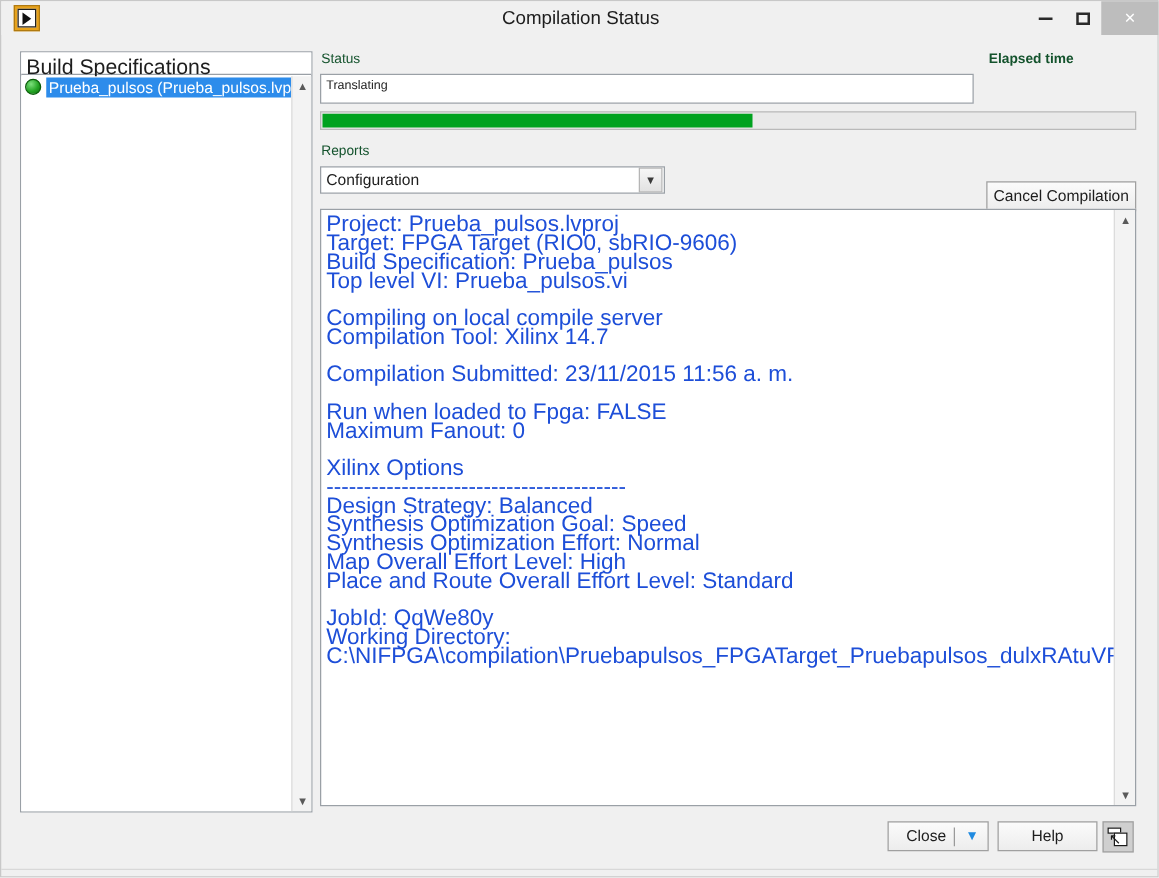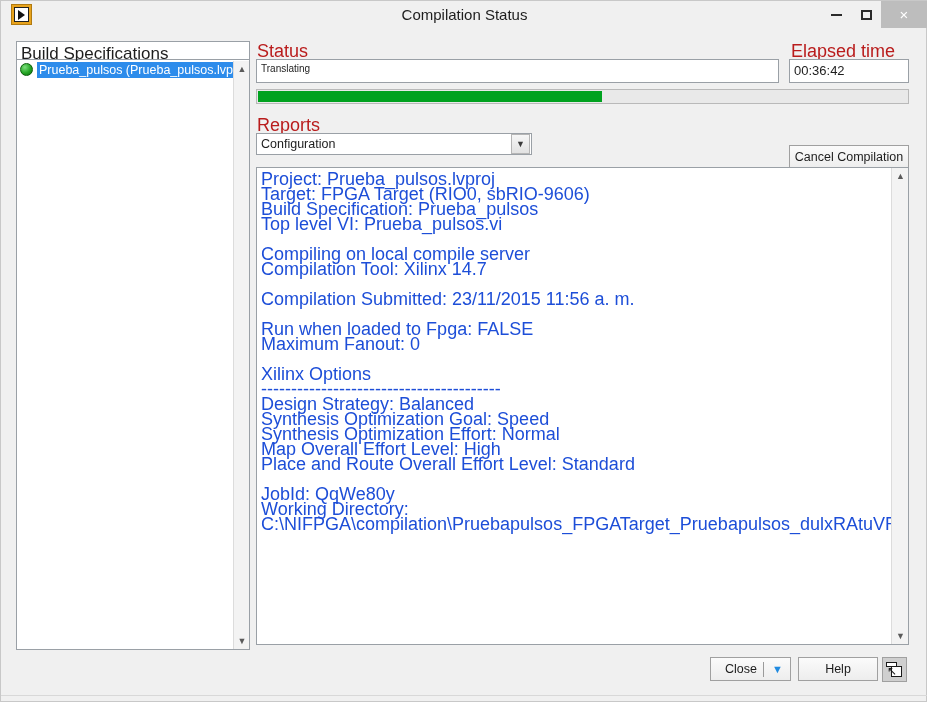--- a/index.html
+++ b/index.html
@@ -128,25 +128,25 @@
     width: 16px; height: 16px;
     display: flex; align-items: center; justify-content: center;
     color: #5a5a5a; font-size: 9px;
   }
   .sb-up { top: 0; }
   .sb-down { bottom: 0; }
 
   
   .lbl {
     position: absolute;
-    font-size: 18px;
-    color: #b91c1c;
+    font-size: 11px;
+    color: #14532d;
   }
   .lbl-status { left: 256px; top: 40px; }
-  .lbl-elapsed { left: 790px; top: 40px; }
+  .lbl-elapsed { left: 790px; top: 40px; font-weight: bold; }
   .lbl-reports { left: 256px; top: 114px; }
 
   .status-field {
     position: absolute; left: 255px; top: 58px;
     width: 523px; height: 24px;
     background: #ffffff;
     border: 1px solid #9aa0a6;
     font-size: 10px;
     color: #1d1d1d;
     padding: 3px 0 0 4px;
@@ -306,21 +306,20 @@
     <div class="build-scroll">
       <div class="sb-arrow sb-up">▲</div>
       <div class="sb-arrow sb-down">▼</div>
     </div>
   </div>
 
   <div class="lbl lbl-status">Status</div>
   <div class="status-field">Translating</div>
 
   <div class="lbl lbl-elapsed">Elapsed time</div>
-  <div class="elapsed-field">00:36:42</div>
 
   <div class="progress-track">
     <div class="progress-fill" id="progress-fill" style="width: 53%;"></div>
   </div>
 
   <div class="lbl lbl-reports">Reports</div>
   <div class="reports-combo">
     <span class="value">Configuration</span>
     <span class="combo-arrow">▼</span>
   </div>

